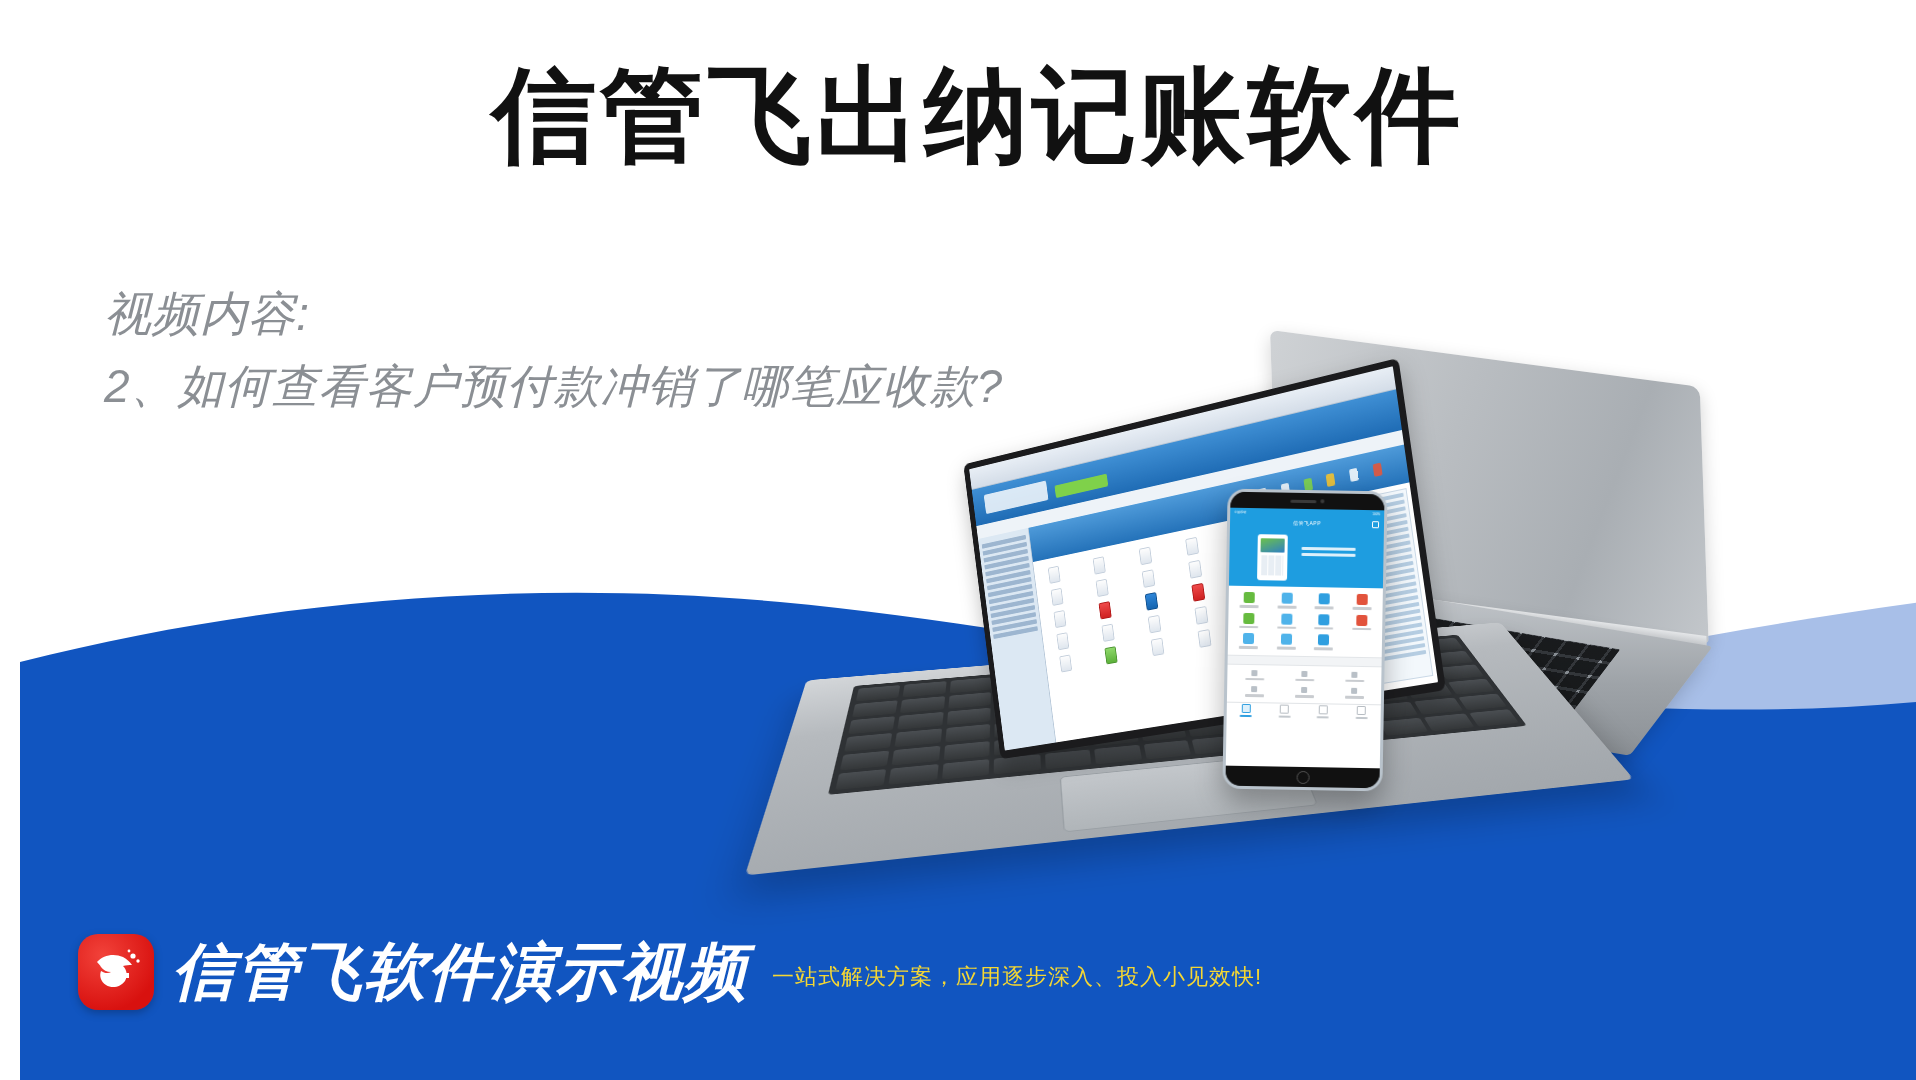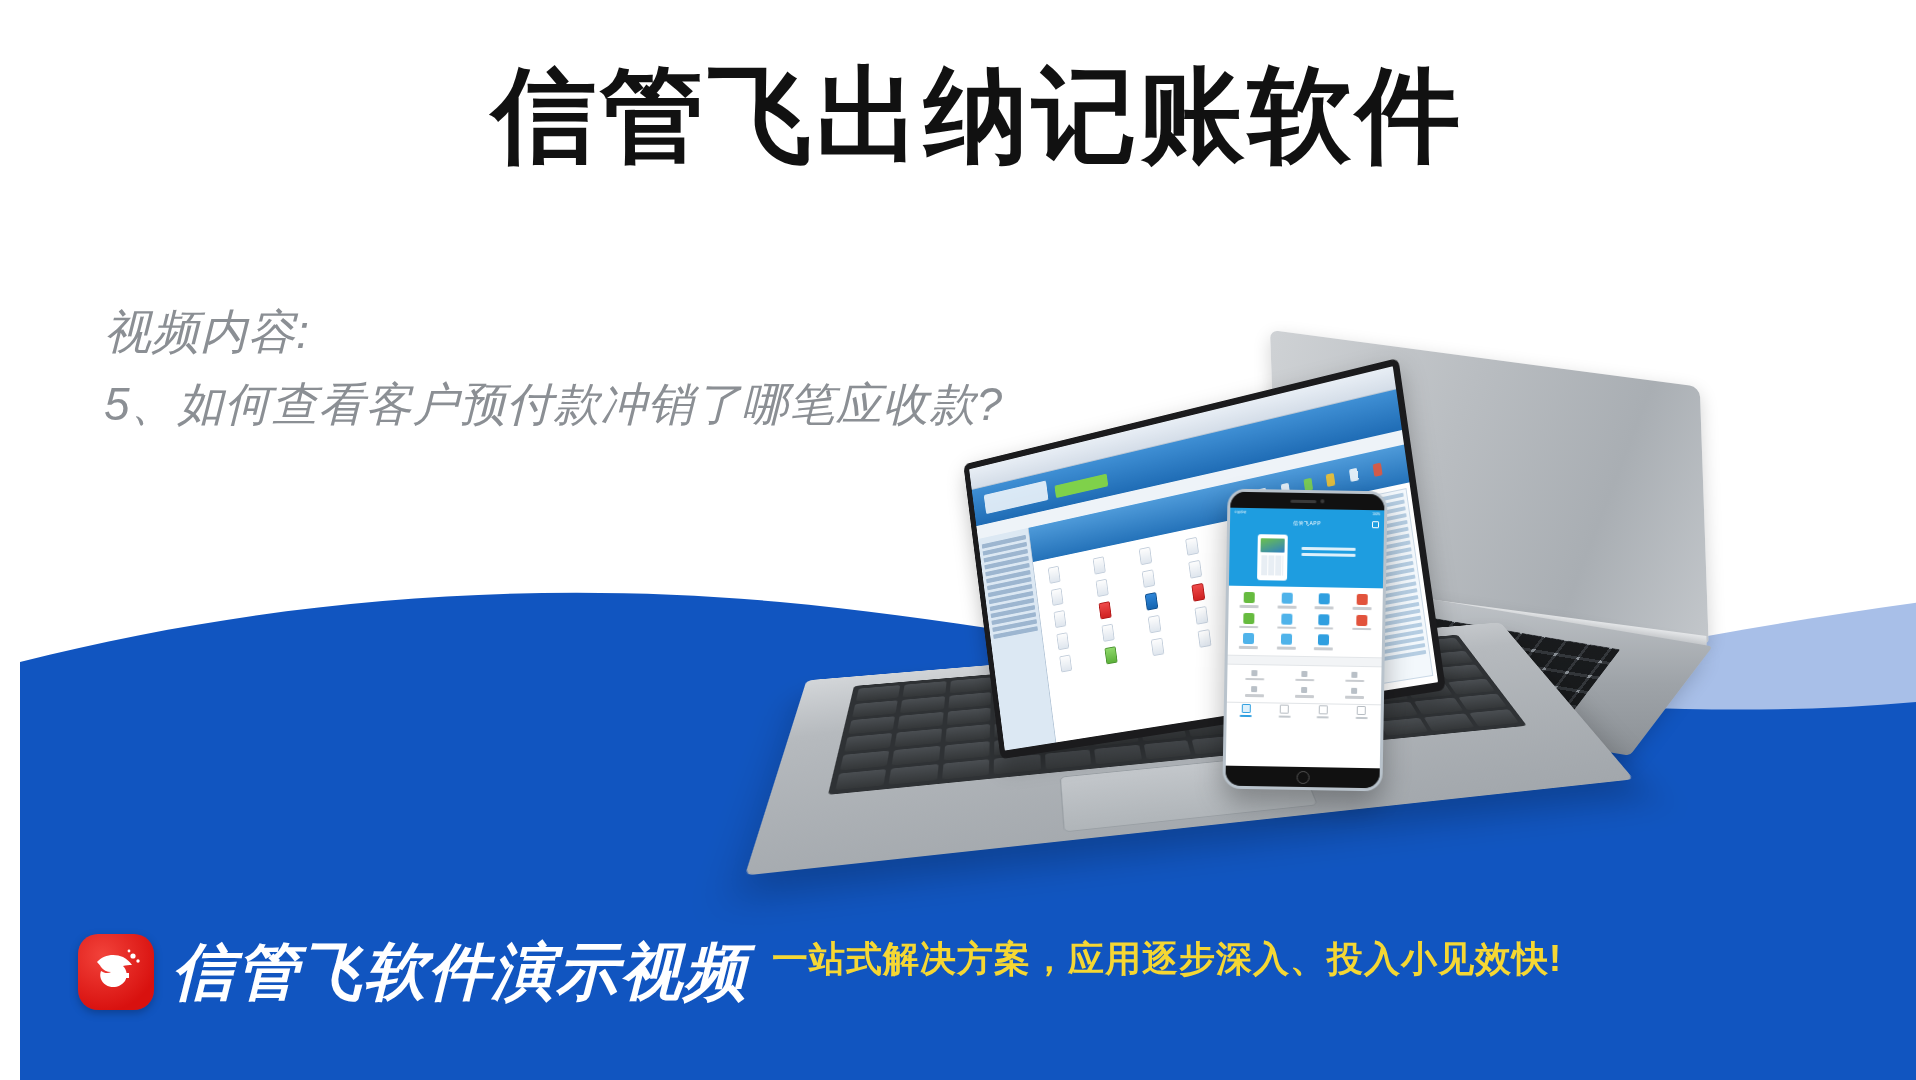--- a/index.html
+++ b/index.html
@@ -21,21 +21,21 @@
     text-align:center;
     font-size:104px;line-height:1.15;
     font-weight:bold;
     color:#111111;
     letter-spacing:4px;
     white-space:nowrap;
     font-family:"Liberation Sans","DejaVu Sans",sans-serif;
   }
 
   
-  .copy{position:absolute;left:84px;top:296px;width:1100px;}
+  .copy{position:absolute;left:84px;top:278px;width:1100px;}
   .copy-line{
     font-style:italic;
     font-size:47px;
     line-height:72px;
     color:#8b8f94;
     letter-spacing:1px;
     white-space:nowrap;
     font-family:"Liberation Sans","DejaVu Sans",sans-serif;
   }
   .copy-line.line2{font-size:46px;}
@@ -184,41 +184,41 @@
     background:radial-gradient(circle at 32% 28%,#f2423a,#d8110f 75%);
     position:relative;box-shadow:0 3px 9px rgba(0,0,0,.25);flex:none;
   }
   .brand-logo svg{position:absolute;left:9px;top:9px;}
   .brand-name{
     font-size:62px;font-weight:bold;font-style:italic;color:#ffffff;
     letter-spacing:2px;white-space:nowrap;
     font-family:"Liberation Sans","DejaVu Sans",sans-serif;
   }
   .tagline{
-    position:absolute;left:752px;bottom:96px;
-    font-size:36px;font-weight:bold;color:#f5d733;letter-spacing:1px;
+    position:absolute;left:752px;bottom:88px;
+    font-size:22px;font-weight:normal;color:#f5d733;letter-spacing:1px;
     white-space:nowrap;
     font-family:"Liberation Sans","DejaVu Sans",sans-serif;
   }
 </style>
 </head>
 <body>
 
 <div id="slide">
 
   <svg class="wave-layer" viewBox="0 0 1916 1080" preserveAspectRatio="none">
     <path fill="#a8bfe8" d="M1916,600 L1916,1080 L700,1080 C880,880 1180,700 1916,600 Z"></path>
     <path fill="#1155c0" d="M0,662 C260,596 520,580 760,602 C1100,634 1500,742 1916,700 L1916,1080 L0,1080 Z"></path>
   </svg>
 
   <div class="headline">信管飞出纳记账软件</div>
 
   <div class="copy">
     <div class="copy-line">视频内容:</div>
-    <div class="copy-line line2">5、如何查看客户预付款冲销了哪笔应收款?</div>
+    <div class="copy-line line2">2、如何查看客户预付款冲销了哪笔应收款?</div>
   </div>
 
   <div class="devices">
 
     <div class="laptop-closed">
       <div class="lc-lid"></div>
       <div class="lc-edge"></div>
       <div class="lc-base">
         <div class="lc-keys"></div>
       </div>

